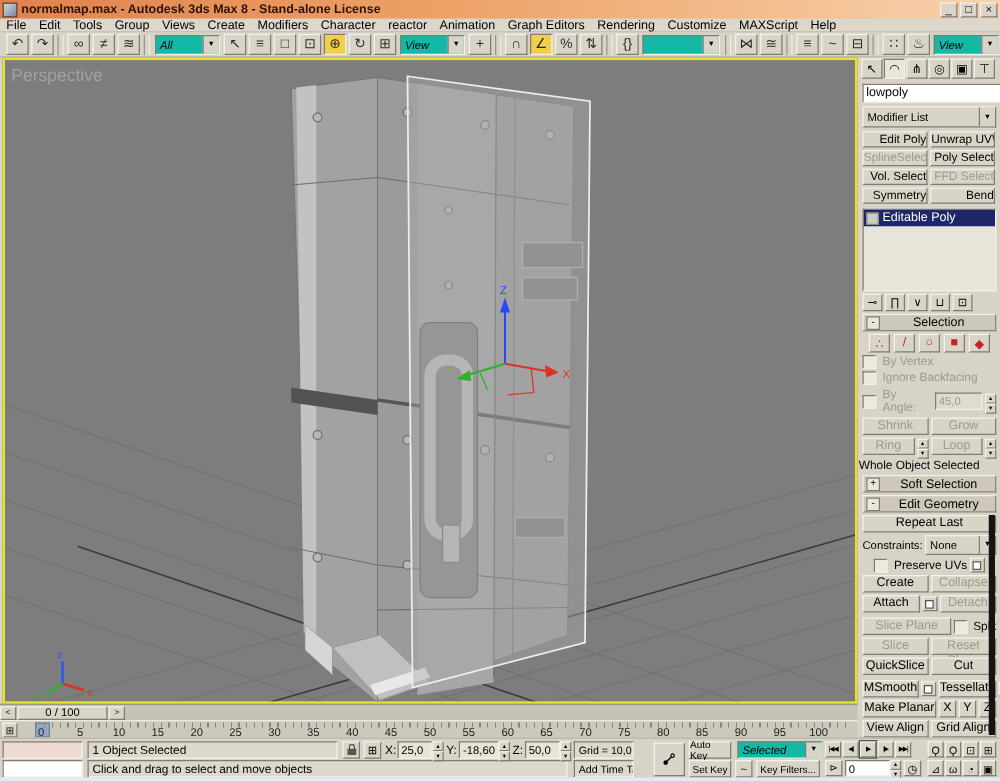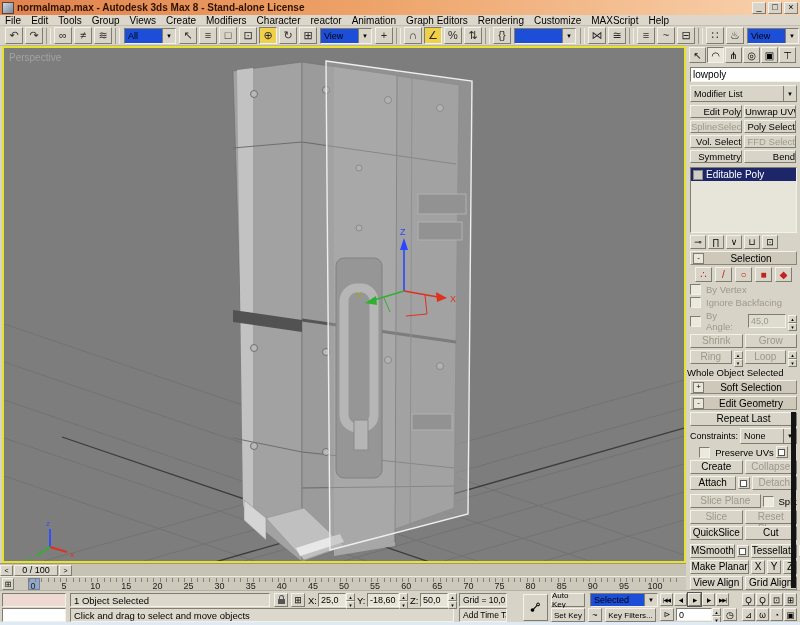--- a/index.html
+++ b/index.html
@@ -19,28 +19,28 @@
   
   #menubar{position:absolute;left:0;top:15px;width:800px;height:11px;background:#dcd7ca;display:flex;align-items:center;border-bottom:1px solid #c2bdae;box-sizing:border-box;}
   .menu-item{padding:0 5px;font-size:10px;line-height:11px;white-space:nowrap;}
   
   #toolbar{position:absolute;left:0;top:26px;width:800px;height:20px;background:#d8d3c7;
     display:flex;align-items:center;padding-left:4px;box-sizing:border-box;overflow:hidden;border-bottom:1px solid #b9b4a6;}
   .tb-btn{width:18px;height:17px;margin:0 1px;font-size:11px;line-height:15px;text-align:center;background:#d9d4c8;
     border:1px solid;border-color:#f4f1ea #7f7c71 #7f7c71 #f4f1ea;box-sizing:border-box;color:#2a2a2a;flex:none;}
   .tb-btn.active{background:#f1d049;border-color:#7f7c71 #f4f1ea #f4f1ea #7f7c71;}
   .tb-sep{width:3px;height:16px;margin:0 2px;border-left:1px solid #9a9688;border-right:1px solid #efece4;flex:none;}
-  .tb-dd{height:16px;margin:0 2px;background:#1d4ed8;border:1px solid;border-color:#7f7c71 #f4f1ea #f4f1ea #7f7c71;
-    display:flex;align-items:center;box-sizing:border-box;flex:none;}
+  .tb-dd{height:16px;margin:0 2px;background:#14b8a6;border:1px solid;border-color:#7f7c71 #f4f1ea #f4f1ea #7f7c71;
+    display:flex;align-items:center;box-sizing:border-box;flex:none;font-style:italic;}
   .dd-val{flex:1;padding-left:3px;font-size:9px;overflow:hidden;white-space:nowrap;}
   .dd-arr{width:12px;height:100%;font-size:6px;display:flex;align-items:center;justify-content:center;
     background:#d9d4c8;border-left:1px solid #7f7c71;}
   
   #viewport{position:absolute;left:2px;top:46px;width:684px;height:517px;border:2px solid #e7e32c;background:#7d7d7d;box-sizing:border-box;}
-  #vp-label{position:absolute;left:5px;top:4px;color:#a2a2a2;font-size:10px;}
+  #vp-label{position:absolute;left:5px;top:4px;color:#a2a2a2;font-size:14px;}
   
   #cpanel{position:absolute;left:687px;top:46px;width:113px;height:546px;background:#d8d3c7;font-size:10px;}
   #cp-tabs{display:flex;padding:1px 2px;gap:1px;}
   .cp-tab{width:17px;height:16px;font-size:10px;}
   .cp-tab.active{background:#e9e5da;border-color:#7f7c71 #f4f1ea #f4f1ea #7f7c71;}
   #cp-name-row{display:flex;align-items:center;margin:3px 3px 0 3px;gap:3px;}
   #cp-name{flex:1;height:13px;border:1px solid;border-color:#7f7c71 #f4f1ea #f4f1ea #7f7c71;background:#fff;font-size:10px;padding:0 2px;font-family:"Liberation Sans",sans-serif;}
   .cp-dd{display:flex;height:15px;margin:3px 3px 0 3px;background:#d9d4c8;border:1px solid;border-color:#f4f1ea #7f7c71 #7f7c71 #f4f1ea;align-items:center;}
   #cp-grid{display:grid;grid-template-columns:52px 52px;gap:2px 2px;margin:3px 3px 0 3px;}
   .cp-btn{height:13px;font-size:9.5px;line-height:12px;text-align:right;background:#d9d4c8;border:1px solid;border-color:#f4f1ea #7f7c71 #7f7c71 #f4f1ea;box-sizing:border-box;overflow:hidden;white-space:nowrap;}
@@ -62,21 +62,21 @@
   .mini-field{height:12px;border:1px solid;border-color:#7f7c71 #f4f1ea #f4f1ea #7f7c71;background:#dedbcf;font-size:9px;padding:0 2px;font-family:"Liberation Sans",sans-serif;}
   .spin{display:inline-flex;flex-direction:column;width:9px;height:13px;flex:none;}
   .spin span{flex:1;font-size:5px;line-height:6px;text-align:center;background:#d9d4c8;border:1px solid;border-color:#f4f1ea #7f7c71 #7f7c71 #f4f1ea;box-sizing:border-box;}
   .sbtn{width:12px;height:12px;flex:none;display:flex;align-items:center;justify-content:center;}
   .sbtn i{width:5px;height:5px;background:#fff;border:1px solid #555;}
   .subobj{width:17px;height:15px;color:#c32222;font-size:10px;}
   .note{margin-top:3px;font-size:9.5px;}
   
   #timeslider{position:absolute;left:0;top:563px;width:686px;height:13px;background:#c6c2b4;border-top:1px solid #9a9688;box-sizing:border-box;display:flex;align-items:center;}
   .ts-arrow{width:13px;height:11px;font-size:7px;}
-  #ts-handle{width:44px;height:11px;font-size:9px;margin:0 1px;}
+  #ts-handle{width:72px;height:11px;font-size:9px;margin:0 1px;}
   #trackbar{position:absolute;left:0;top:576px;width:686px;height:14px;background:#ccc8bb;border-top:1px solid #efece4;box-sizing:border-box;}
   #tb-curve{position:absolute;left:2px;top:1px;width:12px;height:12px;font-size:8px;}
   #tb-ticks{position:absolute;left:29px;right:6px;top:1px;height:4px;
     background:repeating-linear-gradient(90deg,#87836f 0 1px,transparent 1px 6.22px);}
   .tb-num{position:absolute;top:4px;transform:translateX(-50%);font-size:9px;color:#222;}
   #tb-frame0{position:absolute;left:28px;top:1px;width:12px;height:12px;background:#92a8c4;border:1px solid #6d82a0;box-sizing:border-box;}
   
   #statusbar{position:absolute;left:0;top:590px;width:800px;height:35px;background:#d8d3c7;border-top:1px solid #b5b1a3;box-sizing:border-box;}
   .abs{position:absolute;box-sizing:border-box;}
   .sb-field{border:1px solid;border-color:#7f7c71 #f4f1ea #f4f1ea #7f7c71;background:#dcd8cc;font-size:9.5px;padding:0 3px;display:flex;align-items:center;white-space:nowrap;overflow:hidden;}

